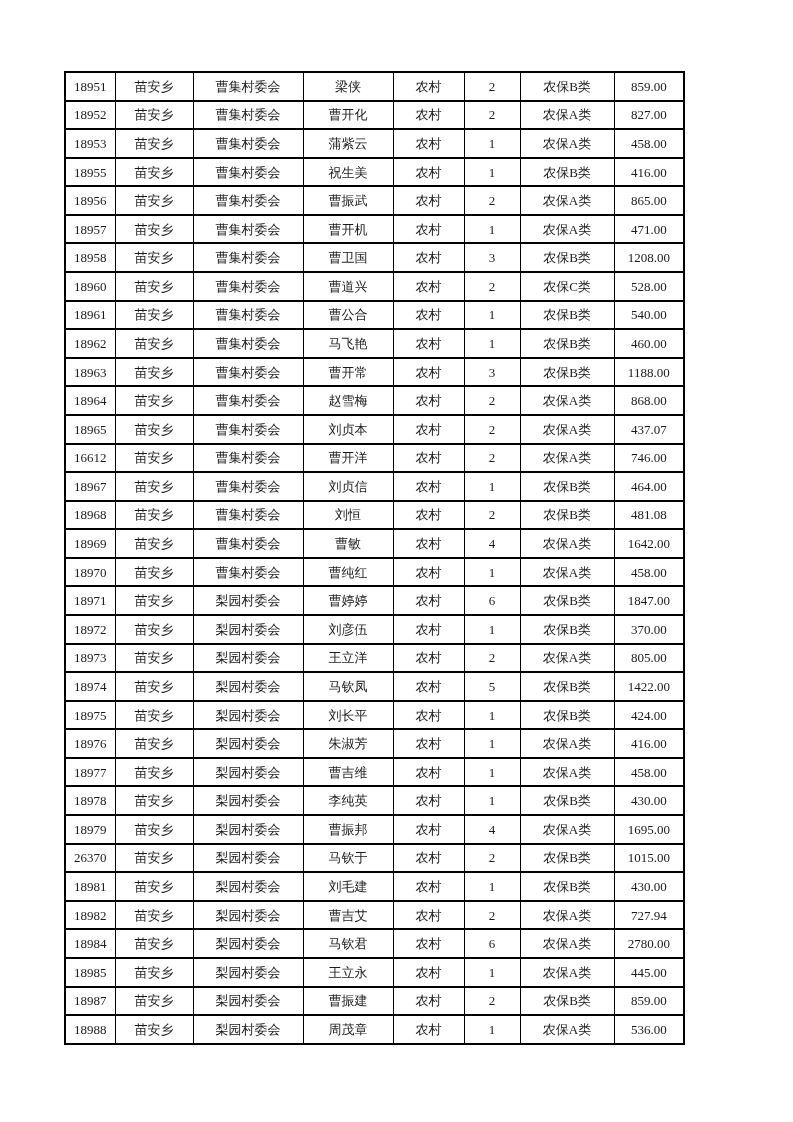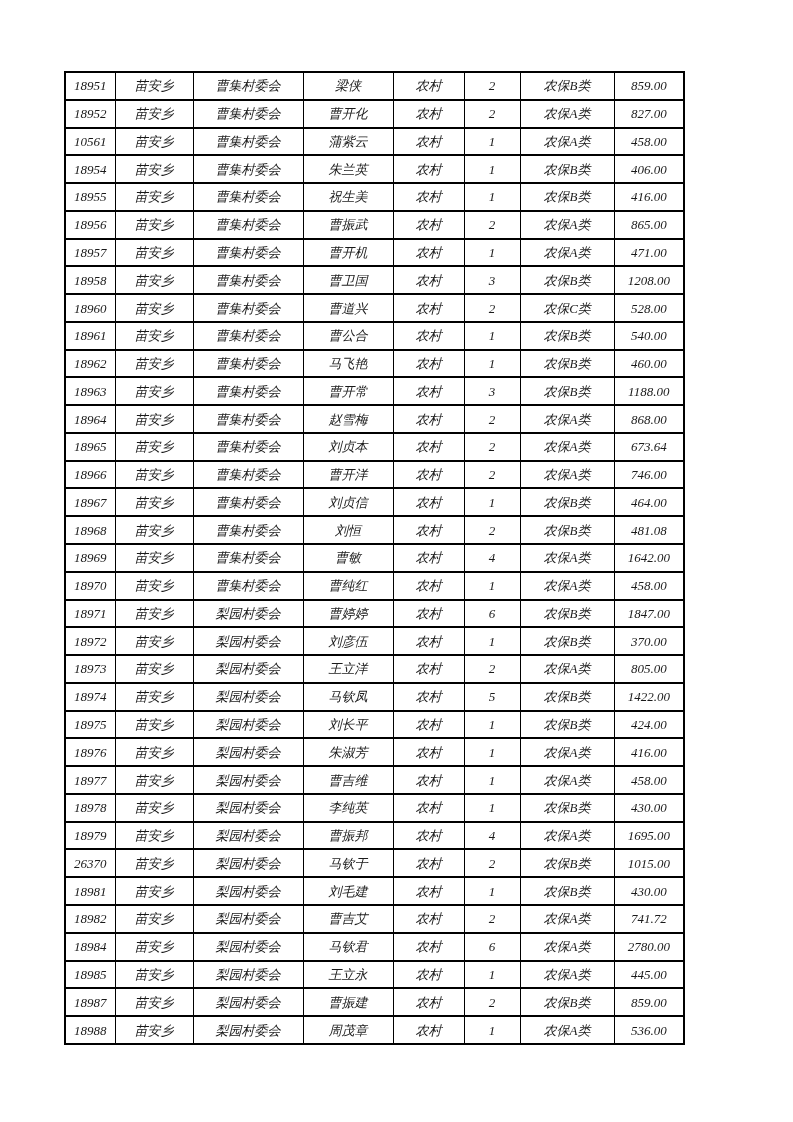--- a/index.html
+++ b/index.html
@@ -36,21 +36,20 @@
     margin: 0;
     font-size: 13px;
     line-height: 1;
     color: #1a1a1a;
     white-space: nowrap;
     overflow: hidden;
     font-family: "Liberation Serif", "DejaVu Serif", serif;
   }
   table.benefit-table {
     border: 2px solid #000000;
-    font-style: italic;
   }
   table.benefit-table tr {
     height: 24.97px;
   }
 </style>
 </head>
 <body>
 
 <div class="page">
   <table class="benefit-table">
@@ -79,38 +78,28 @@
           <td>18952</td>
           <td>苗安乡</td>
           <td>曹集村委会</td>
           <td>曹开化</td>
           <td>农村</td>
           <td>2</td>
           <td>农保A类</td>
           <td>827.00</td>
         </tr>
         <tr>
-          <td>10561</td>
+          <td>18953</td>
           <td>苗安乡</td>
           <td>曹集村委会</td>
           <td>蒲紫云</td>
           <td>农村</td>
           <td>1</td>
           <td>农保A类</td>
           <td>458.00</td>
-        </tr>
-        <tr>
-          <td>18954</td>
-          <td>苗安乡</td>
-          <td>曹集村委会</td>
-          <td>朱兰英</td>
-          <td>农村</td>
-          <td>1</td>
-          <td>农保B类</td>
-          <td>406.00</td>
         </tr>
         <tr>
           <td>18955</td>
           <td>苗安乡</td>
           <td>曹集村委会</td>
           <td>祝生美</td>
           <td>农村</td>
           <td>1</td>
           <td>农保B类</td>
           <td>416.00</td>
@@ -196,24 +185,24 @@
           <td>868.00</td>
         </tr>
         <tr>
           <td>18965</td>
           <td>苗安乡</td>
           <td>曹集村委会</td>
           <td>刘贞本</td>
           <td>农村</td>
           <td>2</td>
           <td>农保A类</td>
-          <td>673.64</td>
-        </tr>
-        <tr>
-          <td>18966</td>
+          <td>437.07</td>
+        </tr>
+        <tr>
+          <td>16612</td>
           <td>苗安乡</td>
           <td>曹集村委会</td>
           <td>曹开洋</td>
           <td>农村</td>
           <td>2</td>
           <td>农保A类</td>
           <td>746.00</td>
         </tr>
         <tr>
           <td>18967</td>
@@ -366,21 +355,21 @@
           <td>430.00</td>
         </tr>
         <tr>
           <td>18982</td>
           <td>苗安乡</td>
           <td>梨园村委会</td>
           <td>曹吉艾</td>
           <td>农村</td>
           <td>2</td>
           <td>农保A类</td>
-          <td>741.72</td>
+          <td>727.94</td>
         </tr>
         <tr>
           <td>18984</td>
           <td>苗安乡</td>
           <td>梨园村委会</td>
           <td>马钦君</td>
           <td>农村</td>
           <td>6</td>
           <td>农保A类</td>
           <td>2780.00</td>

